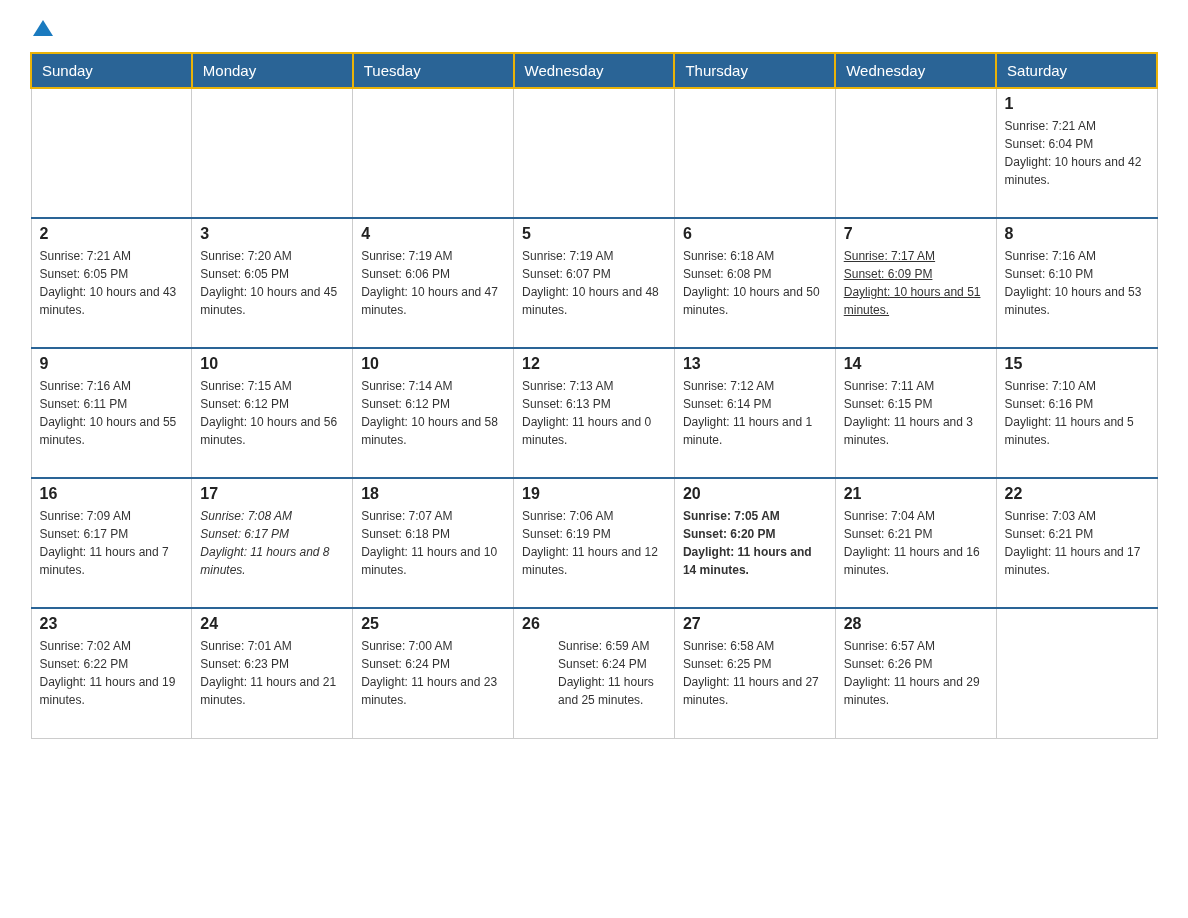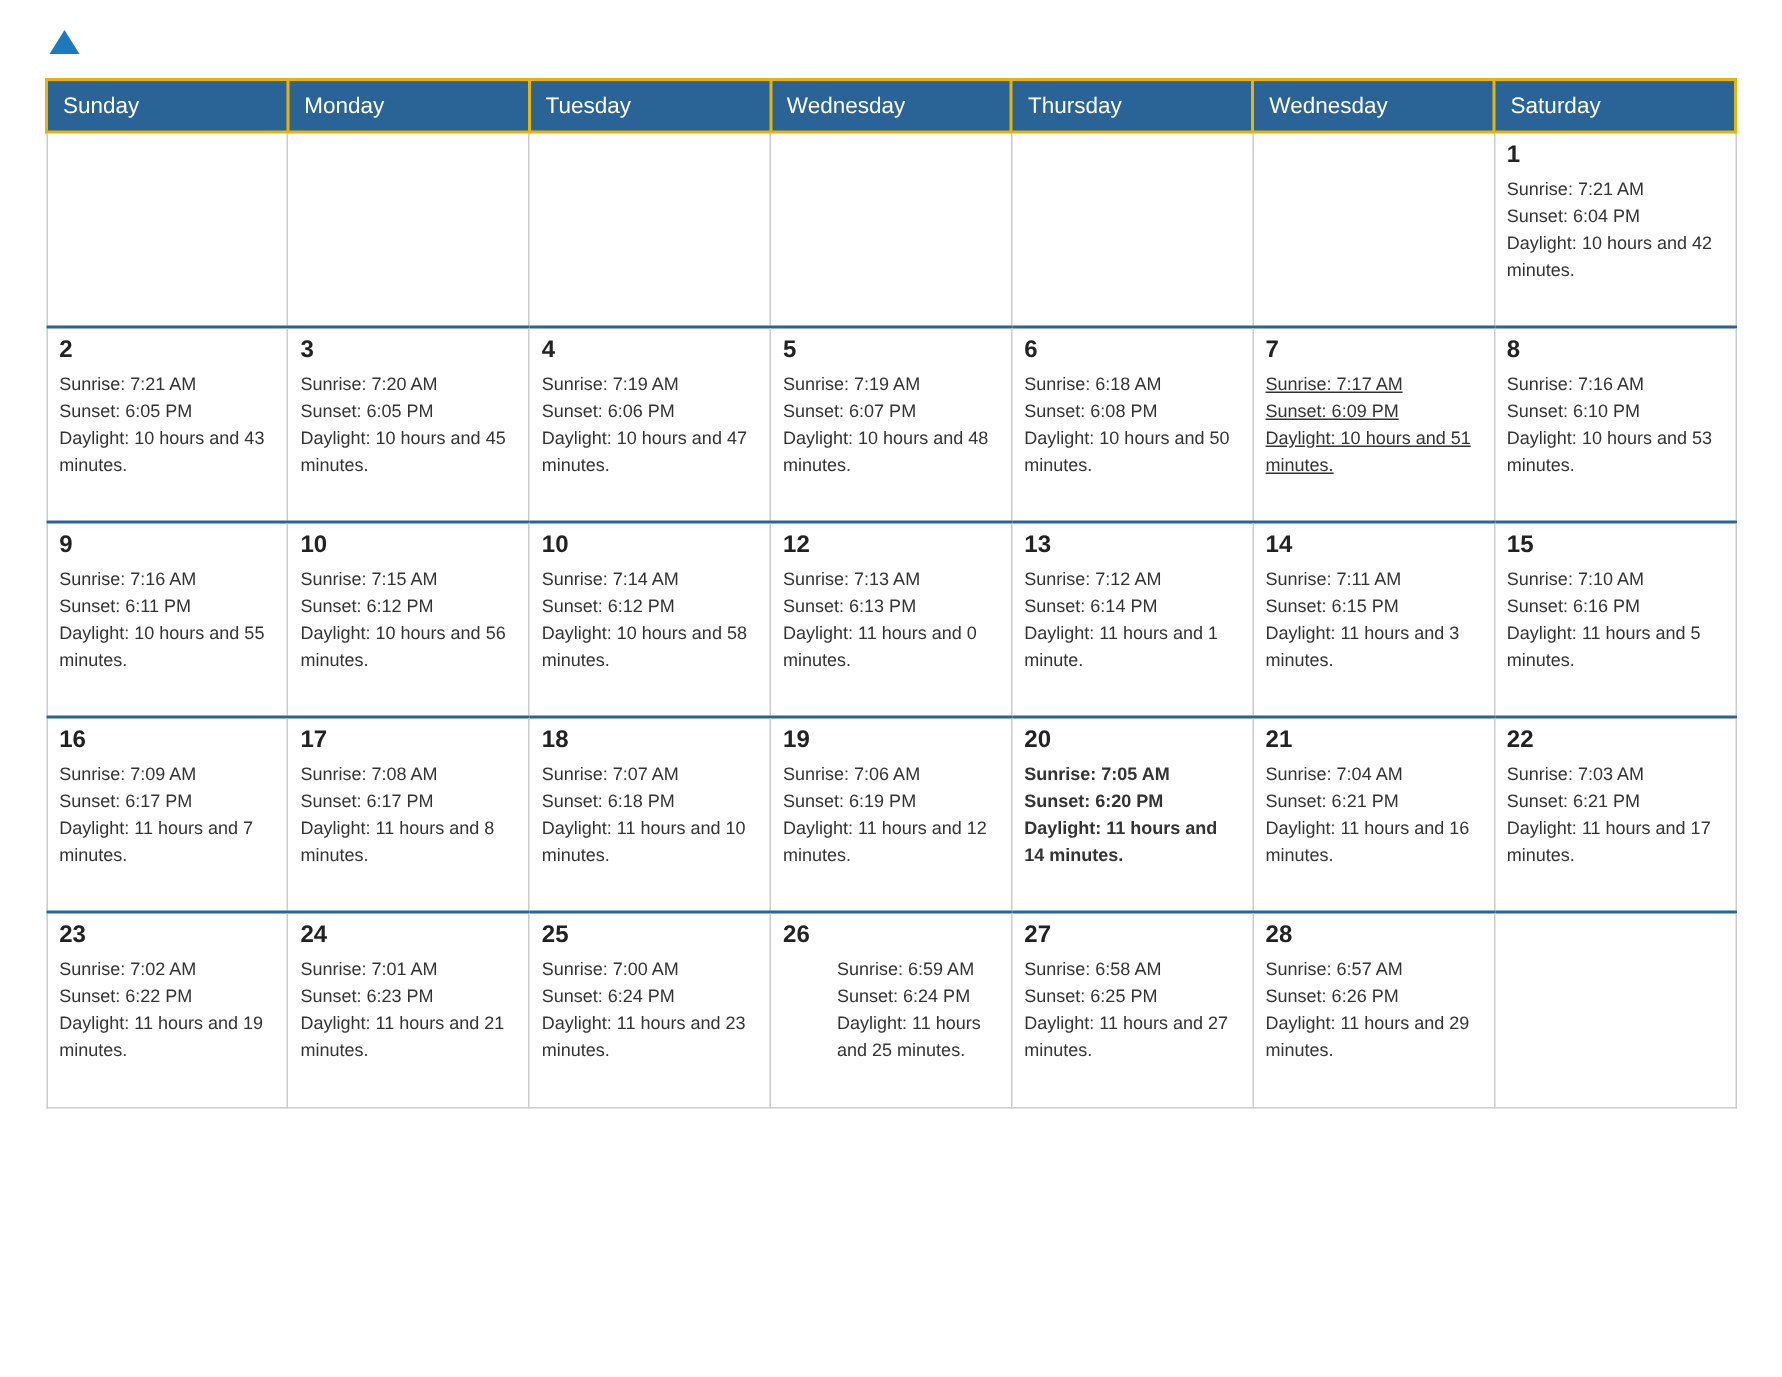--- a/index.html
+++ b/index.html
@@ -234,21 +234,21 @@
       </tr>
       <tr class="week-row">
         <td>
           <span class="day-num">16</span>
           <div class="day-info" style="white-space: pre-line;">Sunrise: 7:09 AM
 Sunset: 6:17 PM
 Daylight: 11 hours and 7 minutes.</div>
         </td>
         <td>
           <span class="day-num">17</span>
-          <div class="day-info" style="white-space: pre-line;">Sunrise: 7:08 AM
+          <div class="day-info" style="white-space: pre-line; font-style: italic;">Sunrise: 7:08 AM
 Sunset: 6:17 PM
 Daylight: 11 hours and 8 minutes.</div>
         </td>
         <td>
           <span class="day-num">18</span>
           <div class="day-info" style="white-space: pre-line;">Sunrise: 7:07 AM
 Sunset: 6:18 PM
 Daylight: 11 hours and 10 minutes.</div>
         </td>
         <td>

